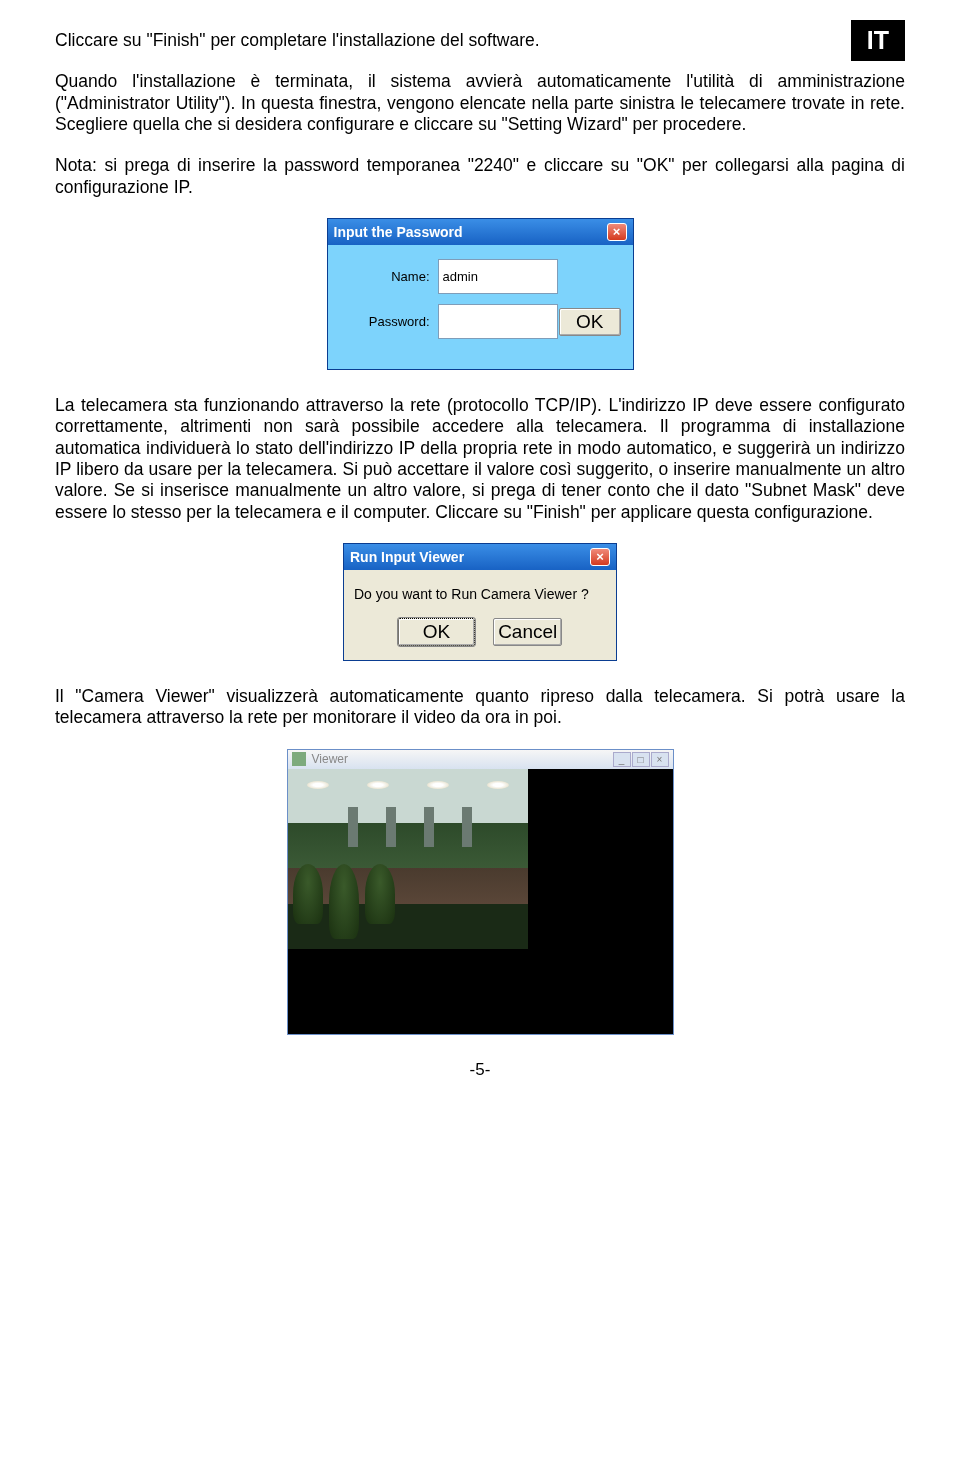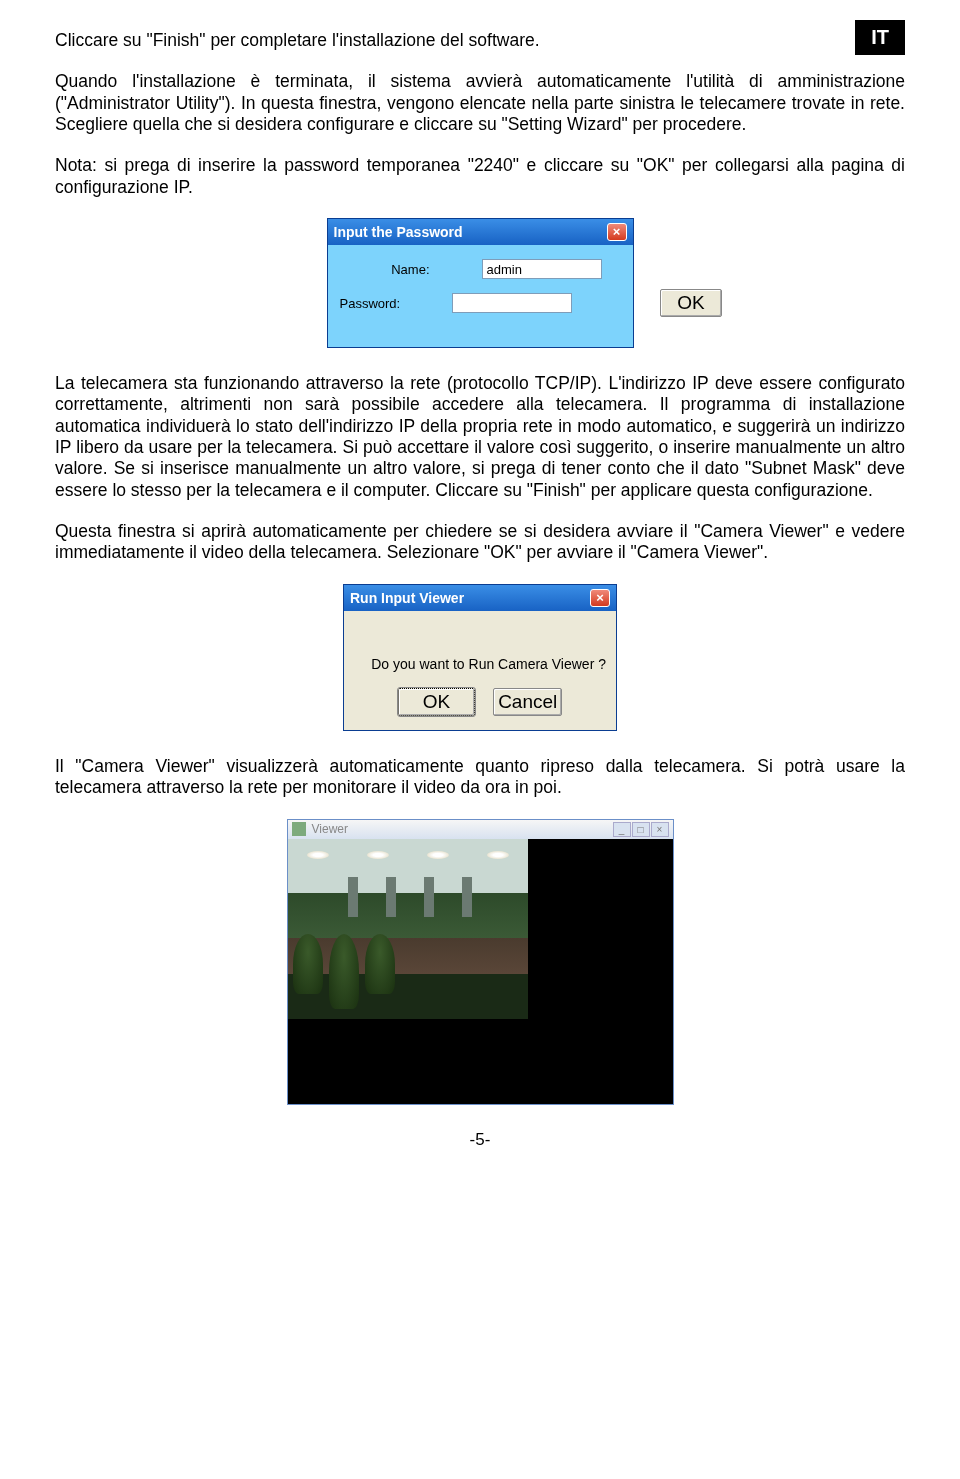--- a/index.html
+++ b/index.html
@@ -11,21 +11,21 @@
   }
   .page {
     padding: 30px 55px 20px 55px;
     box-sizing: border-box;
   }
   .lang-badge {
     float: right;
     background: #000;
     color: #fff;
     font-weight: bold;
-    font-size: 20px;
+    font-size: 25px;
     padding: 6px 16px;
     margin-top: -10px;
   }
   p {
     font-size: 17.5px;
     line-height: 1.22;
     text-align: justify;
     margin: 0 0 20px 0;
     color: #000;
   }
@@ -67,29 +67,28 @@
     line-height: 16px;
     box-sizing: border-box;
   }
   .dlg-body {
     padding: 14px 12px 14px 12px;
   }
   .dlg-row {
     display: flex;
     align-items: center;
     margin-bottom: 10px;
-    gap: 44px;
   }
   .dlg-label {
     width: 90px;
     text-align: right;
     padding-right: 8px;
   }
   .dlg-input {
-    height: 20px;
+    height: 35px;
     border: 1px solid #7f9db9;
     background: #fff;
     font-family: Tahoma, sans-serif;
     font-size: 13px;
     padding: 0 4px;
     box-sizing: border-box;
   }
   .win-button {
     display: inline-block;
     border: 1px solid #888;
@@ -110,22 +109,21 @@
     display: inline-block;
     border: 1px solid #0a3d91;
     width: 272px;
     background: #ece9d8;
     font-family: Tahoma, sans-serif;
     font-size: 14px;
     text-align: left;
   }
   .dlg2 .body2 {
     padding: 16px 10px 14px 10px;
-    text-align: right;
-    margin-top: 29px;
+    text-align: left;
   }
   .dlg2 .btnrow {
     display: flex;
     justify-content: center;
     gap: 18px;
     margin-top: 16px;
   }
 
   
   .viewer {
@@ -244,21 +242,20 @@
           <span class="dlg-label">Password:</span>
           <input class="dlg-input" style="width: 120px;" type="password" value="">
           <span style="flex:1"></span>
           <span class="win-button">OK</span>
         </div>
       </div>
     </div>
   </div>
 
   <p>La telecamera sta funzionando attraverso la rete (protocollo TCP/IP). L'indirizzo IP deve essere configurato correttamente, altrimenti non sarà possibile accedere alla telecamera. Il programma di installazione automatica individuerà lo stato dell'indirizzo IP della propria rete in modo automatico, e suggerirà un indirizzo IP libero da usare per la telecamera. Si può accettare il valore così suggerito, o inserire manualmente un altro valore. Se si inserisce manualmente un altro valore, si prega di tener conto che il dato "Subnet Mask" deve essere lo stesso per la telecamera e il computer. Cliccare su "Finish" per applicare questa configurazione.</p>
-  <p>Questa finestra si aprirà automaticamente per chiedere se si desidera avviare il "Camera Viewer" e vedere immediatamente il video della telecamera. Selezionare  "OK" per avviare il "Camera Viewer".</p>
 
   <div class="dialog-center">
     <div class="dlg2">
       <div class="dlg-titlebar">
         <span>Run Input Viewer</span>
         <span class="close-btn">×</span>
       </div>
       <div class="body2">
         <div>Do you want to Run Camera Viewer ?</div>
         <div class="btnrow">

